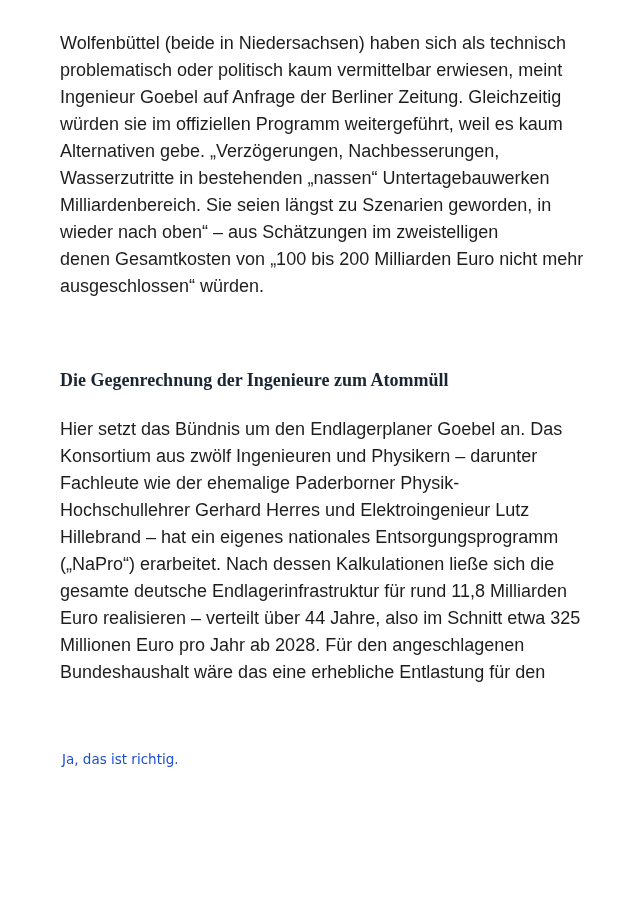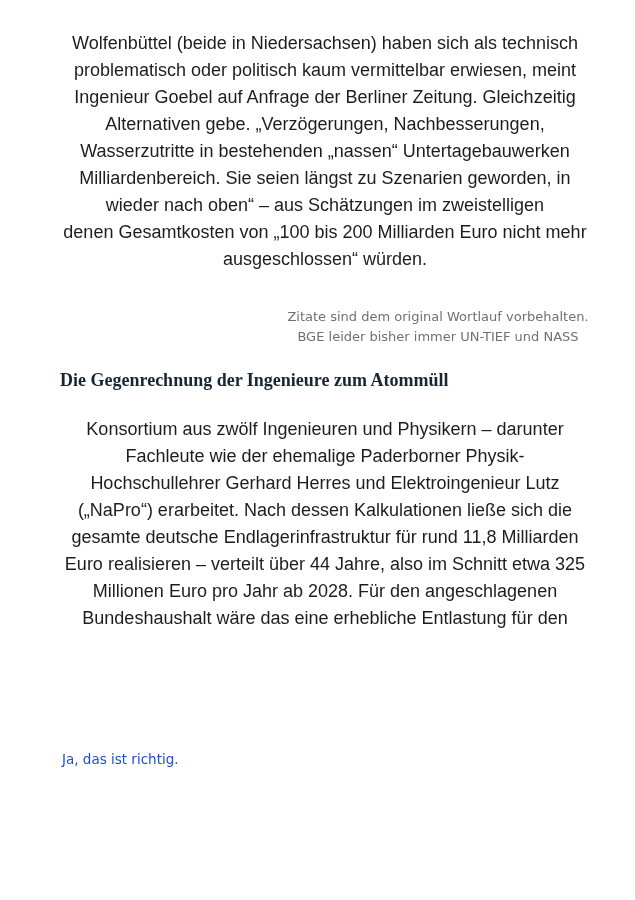--- a/index.html
+++ b/index.html
@@ -1,15 +1,15 @@
 <!DOCTYPE html>
 <html lang="de"><head>
 <meta charset="utf-8">
 <style>
-  * { margin: 0; padding: 0; box-sizing: border-box; text-align: center; }
+  * { margin: 0; padding: 0; box-sizing: border-box; }
   html, body { width: 635px; height: 900px; }
   body {
     background: #ffffff;
     position: relative;
     overflow: hidden;
     font-family: "Liberation Sans", sans-serif;
   }
   .page {
     position: absolute;
     inset: 0;
@@ -65,39 +65,38 @@
 </style>
 </head>
 <body>
 
 <div class="page">
 
   <div class="para para-1">
     <div class="line">Wolfenbüttel (beide in Niedersachsen) haben sich als technisch</div>
     <div class="line">problematisch oder politisch kaum vermittelbar erwiesen, meint</div>
     <div class="line">Ingenieur Goebel auf Anfrage der Berliner Zeitung. Gleichzeitig</div>
+    <div class="line">würden sie im offiziellen Programm weitergeführt, weil es kaum</div>
     <div class="line">Alternativen gebe. „Verzögerungen, Nachbesserungen,</div>
     <div class="line">Wasserzutritte in bestehenden „nassen“ Untertagebauwerken</div>
     <div class="line">Milliardenbereich. Sie seien längst zu Szenarien geworden, in</div>
     <div class="line">wieder nach oben“ – aus Schätzungen im zweistelligen</div>
     <div class="line">denen Gesamtkosten von „100 bis 200 Milliarden Euro nicht mehr</div>
     <div class="line">ausgeschlossen“ würden.</div>
   </div>
 
-  <div class="annotation">
-    <div class="line">Zitate sind dem original Wortlauf vorbehalten.</div>
-    <div class="line">BGE leider bisher immer UN-TIEF und NASS</div>
-  </div>
 
   <h2 class="heading">Die Gegenrechnung der Ingenieure zum Atommüll</h2>
 
   <div class="para para-2">
+    <div class="line">Hier setzt das Bündnis um den Endlagerplaner Goebel an. Das</div>
     <div class="line">Konsortium aus zwölf Ingenieuren und Physikern – darunter</div>
     <div class="line">Fachleute wie der ehemalige Paderborner Physik-</div>
     <div class="line">Hochschullehrer Gerhard Herres und Elektroingenieur Lutz</div>
+    <div class="line">Hillebrand – hat ein eigenes nationales Entsorgungsprogramm</div>
     <div class="line">(„NaPro“) erarbeitet. Nach dessen Kalkulationen ließe sich die</div>
     <div class="line">gesamte deutsche Endlagerinfrastruktur für rund 11,8 Milliarden</div>
     <div class="line">Euro realisieren – verteilt über 44 Jahre, also im Schnitt etwa 325</div>
     <div class="line">Millionen Euro pro Jahr ab 2028. Für den angeschlagenen</div>
     <div class="line">Bundeshaushalt wäre das eine erhebliche Entlastung für den</div>
   </div>
 
   <div class="footer-note">Ja, das ist richtig.</div>
 
 </div>

